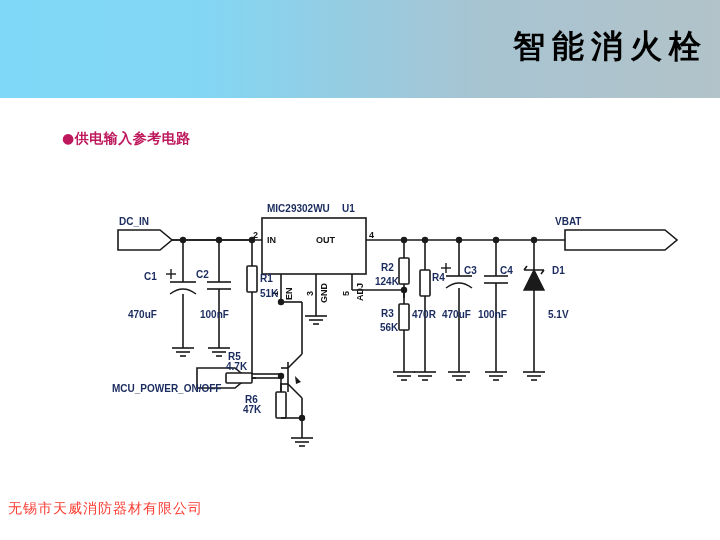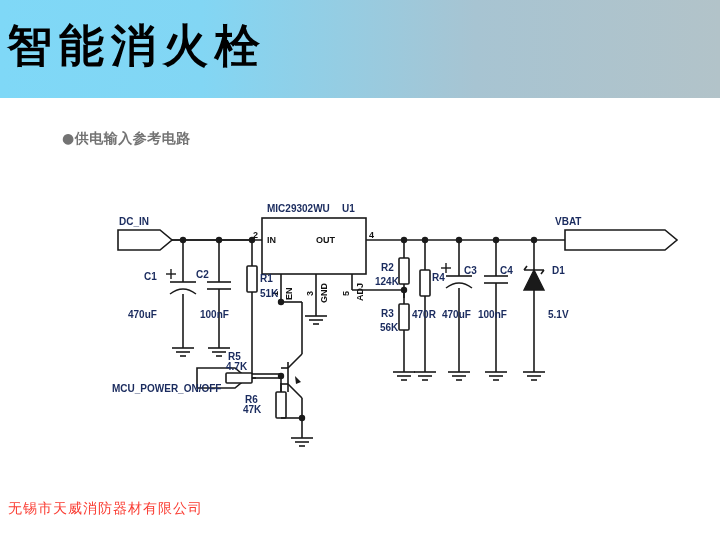--- a/index.html
+++ b/index.html
@@ -19,24 +19,24 @@
   #header-banner {
     position: absolute;
     left: 0; top: 0;
     width: 720px; height: 98px;
     background: linear-gradient(90deg, #7fd8f7 0%, #82d6f4 28%, #a7c4d2 66%, #b2c3c9 100%);
   }
   #header-title {
     position: absolute;
     left: 0; top: 18px;
     width: 708px;
-    text-align: left;
+    text-align: right;
     font-family: "DejaVu Sans", sans-serif;
     font-weight: bold;
-    font-size: 45px;
+    font-size: 32px;
     letter-spacing: 7px;
     color: #000000;
     text-indent: 7px;
     line-height: 56px;
   }
   #brand-logo {
     position: absolute;
     left: 600px; top: 12px;
     width: 84px; height: 76px;
   }
@@ -77,21 +77,21 @@
     color: #e8413a;
   }
 
   
   #section-heading {
     position: absolute;
     left: 62px; top: 130px;
     font-family: "DejaVu Sans", sans-serif;
     font-weight: bold;
     font-size: 14px;
-    color: #737373;
+    color: #be185d;
     letter-spacing: 0.5px;
   }
 
   
   #circuit-canvas {
     position: absolute;
     left: 0; top: 170px;
     width: 720px; height: 300px;
   }
 

